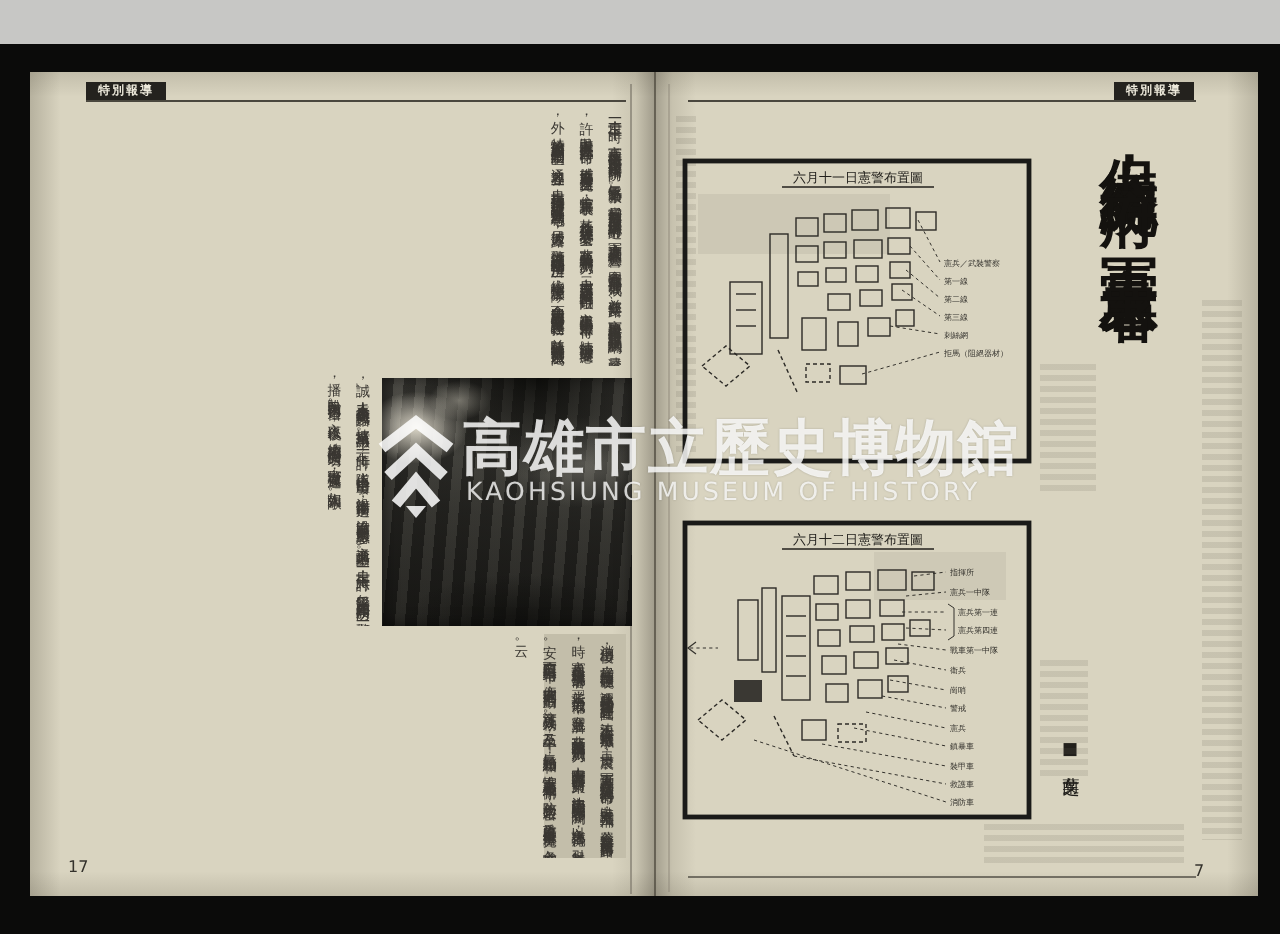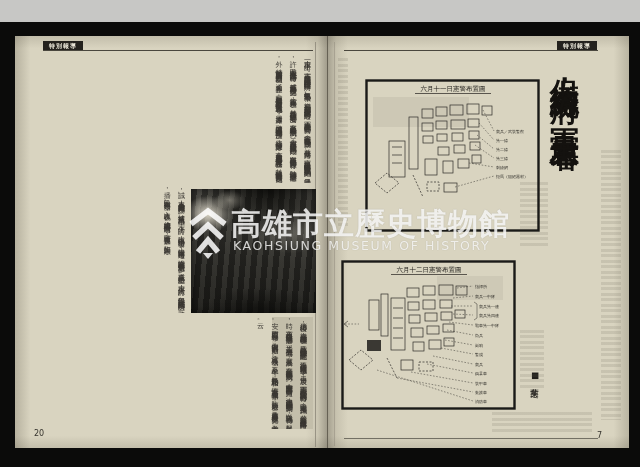--- a/index.html
+++ b/index.html
@@ -65,38 +65,38 @@
 
   <div class="abs vtext" style="left:42px;top:55px;width:272px;height:128px;">十一日下午十一時，憲兵兩連首先抵達中山南路與仁愛路口佈防，氣氛逐漸緊張。當局研判羣衆可能再度聚集總統府附近，軍方連夜調來三個憲兵營，會同臺北市警局加強警戒，並在博愛路、寶慶路與貴陽街各路口設置拒馬及刺絲網。凌晨二時許，裝甲車亦開抵介壽路口待命，戒備之嚴爲歷來所僅見。一位憲兵軍官表示，其任務在確保總統府之安全，非至必要時絕不動用武力。二十六日原定之遊行雖經當局一再勸阻，主辦單位仍堅持照常舉行，情勢演變殊堪憂慮。軍憲當局爲防意外，特於府前廣場四周劃定禁制區，通知各界：十一日起非持特別通行證者一律不得進入管制地帶。另據透露，警備總部已成立臨時指揮所，統一指揮憲警部隊，全面負責總統府周邊安全維護之任務，並隨時保持機動兵力以應萬一。</div>
 
   <div class="abs vtext" style="left:42px;top:186px;width:146px;height:127px;">誠」，人人手裏拿着旗幟與標語，情緒至爲激昂。下午一時許，隊伍自中山堂出發，沿衡陽路前進，沿途圍觀民衆愈聚愈多，交通爲之中斷。十一日下午六時許，仁愛路口之憲兵開始換防，警方一再廣播，盼民衆勿再逗留。入夜以後，總統府四周燈火通明，憲警徹夜巡邏，如臨大敵。</div>
 
   <div class="abs photo" style="left:191px;top:189px;width:125px;height:124px;"></div>
 
   <div class="abs graypanel" style="left:272px;top:317px;width:41px;height:112px;"></div>
   <div class="abs vtext" style="left:42px;top:317px;width:268px;height:112px;">消息傳出後，當局態度轉趨強硬，認爲此舉已逾越法律容許之範圍，決不容許任何人藉機滋事。十二日凌晨，軍方再調憲兵一營進駐總統府內待命，裝甲車增至八輛，分置介壽路與重慶南路各路口。上午八時，憲兵司令親赴現場視察部署，並指示「全力戒備，寬嚴並濟，非至最後關頭不得動用武力」。中央有關方面再三研商對策，決定由治安機關統一發布新聞，以免謠言流傳，引起社會不安。西門町與車站一帶，便衣刑警四出活動，注意可疑人物。及至中午，氣氛始稍緩和，惟軍憲布署並未稍懈，防務之嚴密，爲政府遷臺以來所僅見，各方咸表關切云。</div>
 
-  <div class="abs pagenum" style="left:34px;top:429px;">20</div>
+  <div class="abs pagenum" style="left:34px;top:429px;">17</div>
 
   <div class="abs chip" style="left:557px;top:41px;width:40px;height:9px;">
     <span>特別報導</span>
   </div>
   <div class="abs rule" style="left:344px;top:50px;width:254px;"></div>
   <div class="abs rule" style="left:344px;top:438px;width:254px;opacity:.7;"></div>
 
   <div class="abs main-title" style="left:545px;top:56px;height:366px;">保衛總統府，軍憲大布署</div>
   <div class="abs byline" style="left:529px;top:370px;height:56px;">■葉向芝</div>
 
   <div class="abs ghost" style="left:520px;top:182px;width:28px;height:66px;"></div>
   <div class="abs ghost" style="left:520px;top:330px;width:24px;height:58px;"></div>
   <div class="abs ghost" style="left:492px;top:412px;width:100px;height:22px;"></div>
   <div class="abs ghost" style="left:601px;top:150px;width:20px;height:270px;"></div>
   <div class="abs ghost" style="left:338px;top:58px;width:10px;height:170px;"></div>
 
-  <div class="abs" style="left:341px;top:79px;width:175px;height:153px;margin-left:24px;">
+  <div class="abs" style="left:341px;top:79px;width:175px;height:153px;">
     <svg width="175" height="153" viewBox="0 0 175 153">
       <rect x="1.5" y="1.5" width="172" height="150" fill="none" stroke="#1a1a18" stroke-width="2.4"></rect>
       <rect x="8" y="18" width="96" height="30" fill="rgba(105,100,88,0.10)"></rect>
       <text x="88" y="12" text-anchor="middle" font-size="6.5" fill="#22201c">六月十一日憲警布置圖</text>
       <line x1="50" y1="14.5" x2="126" y2="14.5" stroke="#22201c" stroke-width="0.7"></line>
       <g fill="none" stroke="#2c2a26" stroke-width="0.7">
         <rect x="24" y="62" width="16" height="36"></rect>
           <line x1="27" y1="68" x2="37" y2="68"></line>
           <line x1="27" y1="76" x2="37" y2="76"></line>
           <line x1="27" y1="84" x2="37" y2="84"></line>

